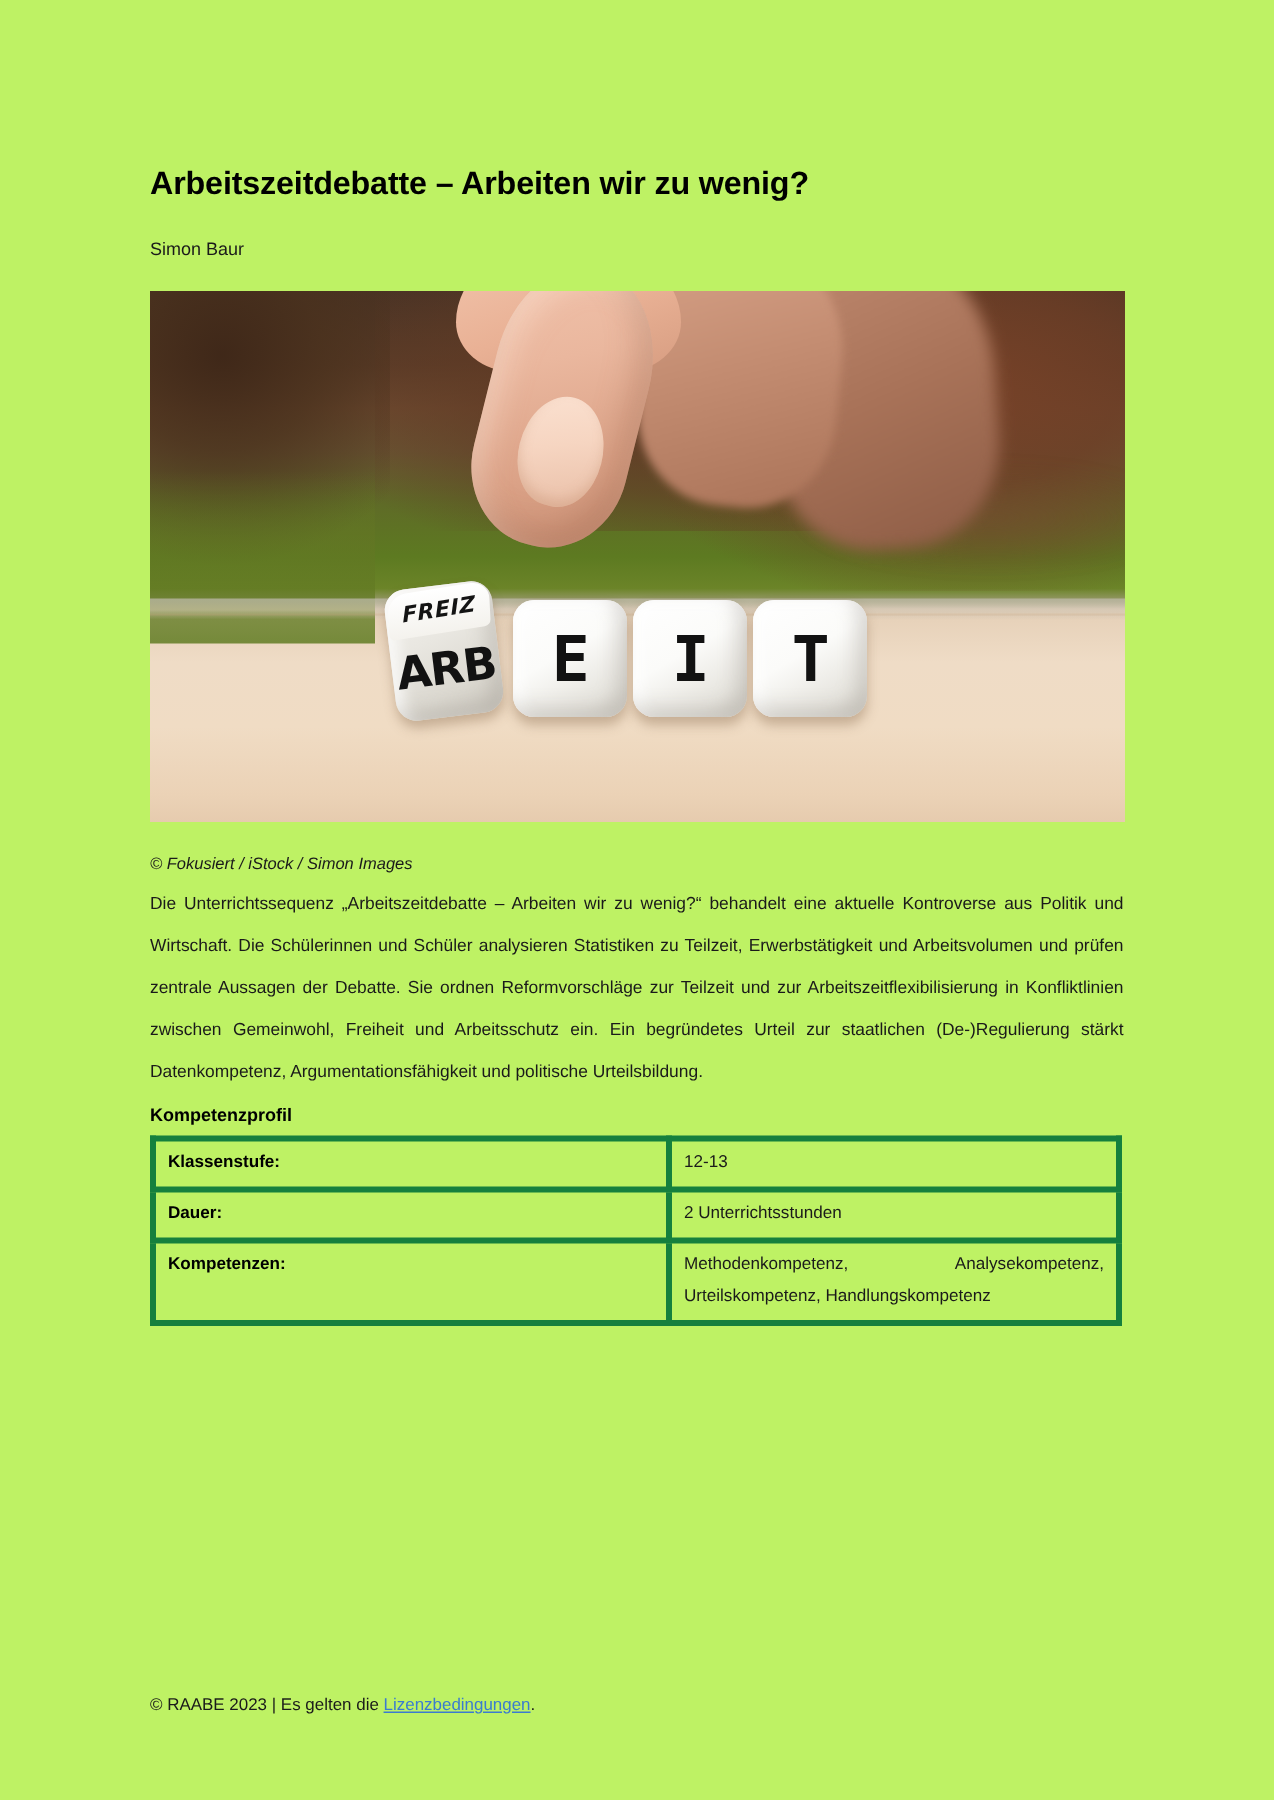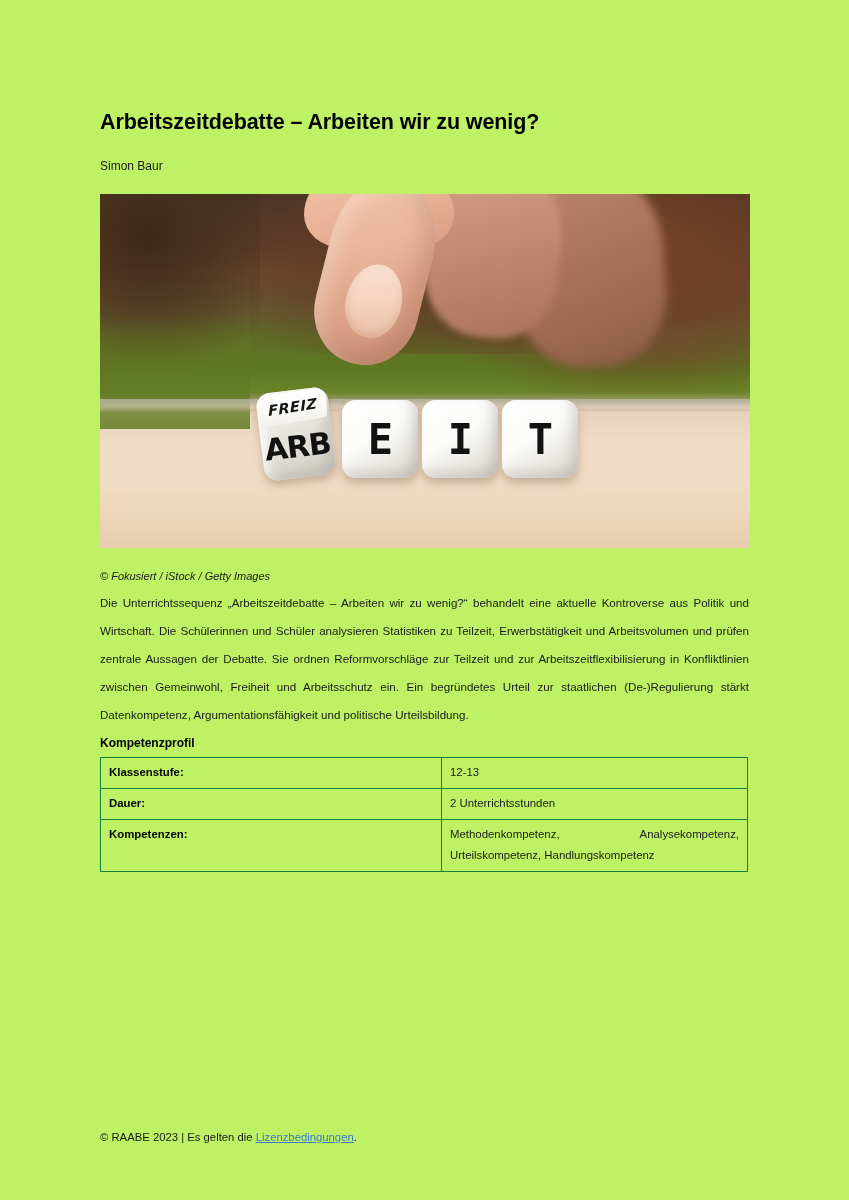--- a/index.html
+++ b/index.html
@@ -317,21 +317,21 @@
   .kp-table {
     position: absolute;
     left: 0;
     top: 757px;
     width: 648px;
     border-collapse: collapse;
     table-layout: fixed;
     font-size: 11.4px;
   }
   .kp-table td {
-    border: 1px solid #15803d;
+    border: 4px solid #15803d;
     padding: 4px 8px 5px 8px;
     vertical-align: top;
     line-height: 21px;
     color: #1a1a1a;
   }
   .kp-table td.key {
     width: 324px;
     font-weight: bold;
     color: #000000;
     white-space: nowrap;
@@ -389,21 +389,21 @@
         <div class="die die-1">
           <div class="die-1-top">FREIZ</div>
           <div class="die-1-front">ARB</div>
         </div>
         <div class="die die-2">E</div>
         <div class="die die-3">I</div>
         <div class="die die-4">T</div>
       </div>
     </figure>
 
-    <div class="fig-caption">© Fokusiert / iStock / Getty Images</div>
+    <div class="fig-caption">© Fokusiert / iStock / Simon Images</div>
 
     <p class="intro">Die Unterrichtssequenz „Arbeitszeitdebatte – Arbeiten wir zu wenig?“ behandelt eine aktuelle Kontroverse aus Politik und Wirtschaft. Die Schülerinnen und Schüler analysieren Statistiken zu Teilzeit, Erwerbstätigkeit und Arbeitsvolumen und prüfen zentrale Aussagen der Debatte. Sie ordnen Reformvorschläge zur Teilzeit und zur Arbeitszeitflexibilisierung in Konfliktlinien zwischen Gemeinwohl, Freiheit und Arbeitsschutz ein. Ein begründetes Urteil zur staatlichen (De-)Regulierung stärkt Datenkompetenz, Argumentationsfähigkeit und politische Urteilsbildung.</p>
 
     <div class="table-heading">Kompetenzprofil</div>
 
     <table class="kp-table">
       <tbody>
         <tr>
           <td class="key">Klassenstufe:</td>
           <td class="val one-line">12-13</td>

